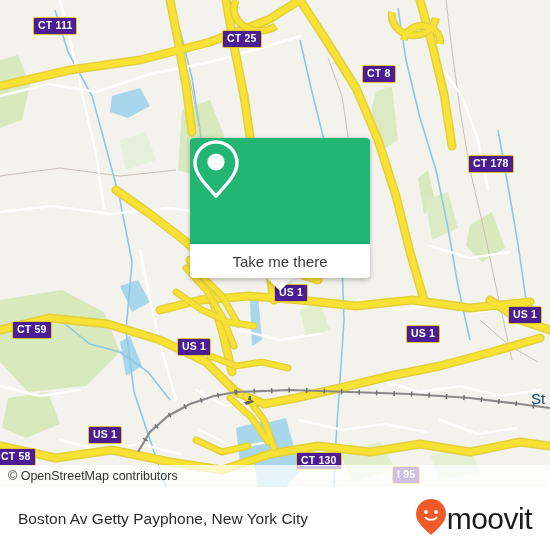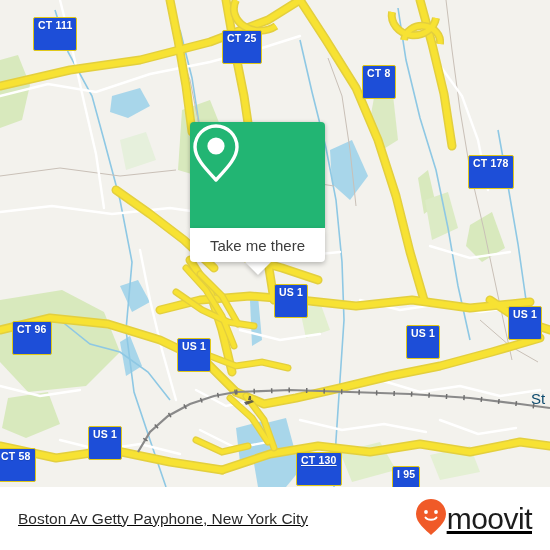--- a/index.html
+++ b/index.html
@@ -10,28 +10,28 @@
   }
   #app{position:relative;width:550px;height:550px;overflow:hidden;background:#fff;}
 
   
   .map{position:absolute;left:0;top:0;width:550px;height:487px;overflow:hidden;background:#f3f2ed;}
   .map svg{position:absolute;left:0;top:0;}
 
   
   .shield{
     position:absolute;
-    background:#1d4ed8;
+    background:#4c1d95;
     border:1px solid #e0c818;
     border-radius:2px;
     color:#ffffff;
     font-weight:bold;
     font-size:10.5px;
     line-height:13px;
-    padding:1px 4px 18px 4px;
+    padding:1px 4px 2px 4px;
     letter-spacing:.2px;
     white-space:nowrap;
     text-shadow:0 1px 0 rgba(0,0,0,.12);
     box-sizing:border-box;
   }
   .place-label{
     position:absolute;
     color:#0c4a6e;
     font-size:15px;
     white-space:nowrap;
@@ -42,21 +42,21 @@
     position:absolute;left:0;bottom:0;width:100%;
     background:rgba(255,255,255,.72);
     color:#333;
     font-size:12.5px;
     line-height:22px;
     padding:0 8px;
     box-sizing:border-box;
   }
 
   
-  .callout{position:absolute;left:190px;top:122px;width:135px;}
+  .callout{position:absolute;left:190px;top:138px;width:180px;}
   .callout-body{
     background:#22b573;
     border-radius:4px 4px 0 0;
     height:106px;
     display:flex;align-items:center;justify-content:center;
     box-shadow:0 1px 4px rgba(0,0,0,.28);
   }
   .callout-foot{
     background:#ffffff;
     border-radius:0 0 4px 4px;
@@ -77,21 +77,20 @@
     filter:drop-shadow(0 2px 2px rgba(0,0,0,.22));
   }
 
   
   .footer{
     position:absolute;left:0;top:487px;width:550px;height:63px;
     background:#ffffff;
     display:flex;align-items:center;
     box-sizing:border-box;padding:0 18px;
     overflow:hidden;
-    text-decoration:underline;
   }
   .footer-title{
     color:#2b2b2b;font-size:15.5px;flex:1;white-space:nowrap;
   }
   .brand{display:flex;align-items:center;gap:0;}
   .brand-word{color:#1c1c1c;font-size:30px;font-weight:500;letter-spacing:-.5px;line-height:30px;}
 </style>
 </head>
 <body>
 
@@ -246,29 +245,30 @@
       </g>
     </svg>
 
     <div class="shield" style="left:33px;top:17px;">CT 111</div>
     <div class="shield" style="left:222px;top:30px;">CT 25</div>
     <div class="shield" style="left:362px;top:65px;">CT 8</div>
     <div class="shield" style="left:468px;top:155px;">CT 178</div>
     <div class="shield" style="left:274px;top:284px;">US 1</div>
     <div class="shield" style="left:508px;top:306px;">US 1</div>
     <div class="shield" style="left:406px;top:325px;">US 1</div>
-    <div class="shield" style="left:12px;top:321px;">CT 96</div>
+    <div class="shield" style="left:12px;top:321px;">CT 59</div>
     <div class="shield" style="left:177px;top:338px;">US 1</div>
     <div class="shield" style="left:88px;top:426px;">US 1</div>
     <div class="shield" style="left:-4px;top:448px;">CT 58</div>
     <div class="shield" style="left:296px;top:452px;text-decoration:underline;">CT 130</div>
     <div class="shield" style="left:392px;top:466px;">I 95</div>
 
     <div class="place-label" style="left:531px;top:390px;">St</div>
 
+    <div class="attrib">© OpenStreetMap contributors</div>
 
     <div class="callout">
       <div class="callout-body">
         <span>
           <svg width="52" height="62" viewBox="0 0 52 62">
             <path d="M26 4 C14.4 4 5 13.4 5 25 C5 37 18 49 26 58 C34 49 47 37 47 25 C47 13.4 37.6 4 26 4 Z" fill="none" stroke="#ffffff" stroke-width="3.4" stroke-linejoin="round"></path>
             <circle cx="26" cy="24" r="8.6" fill="#ffffff"></circle>
           </svg>
         </span>
       </div>

